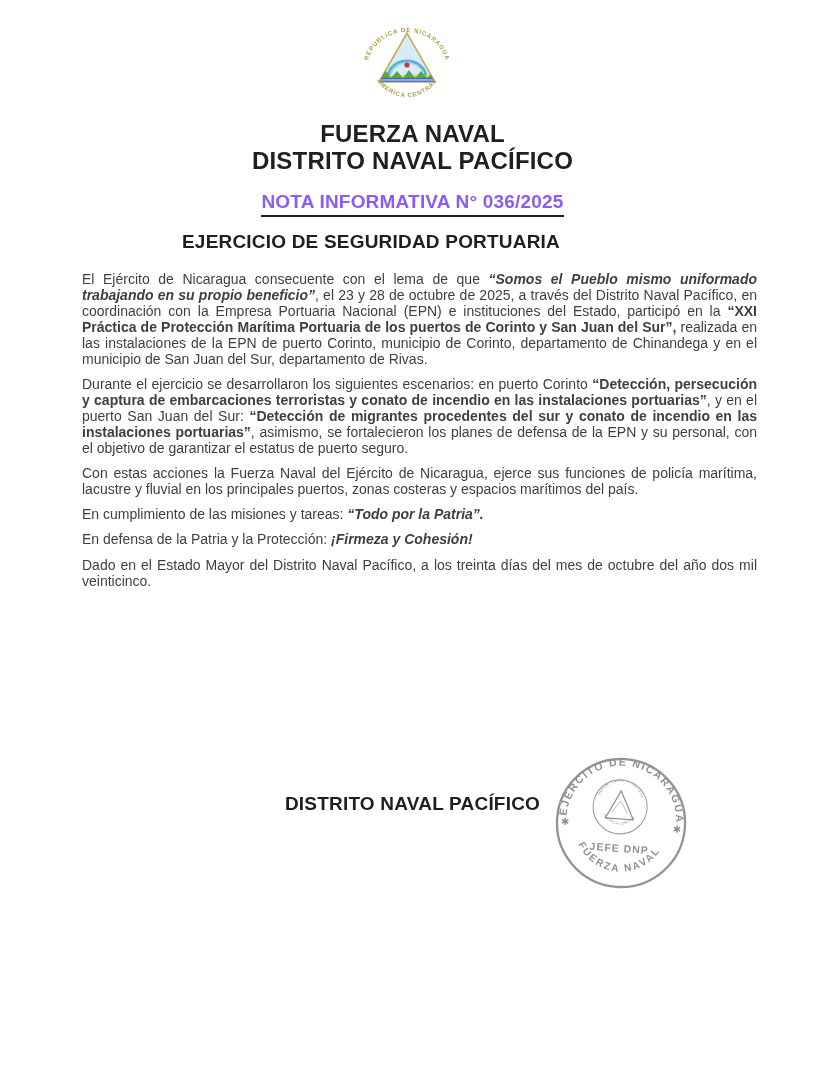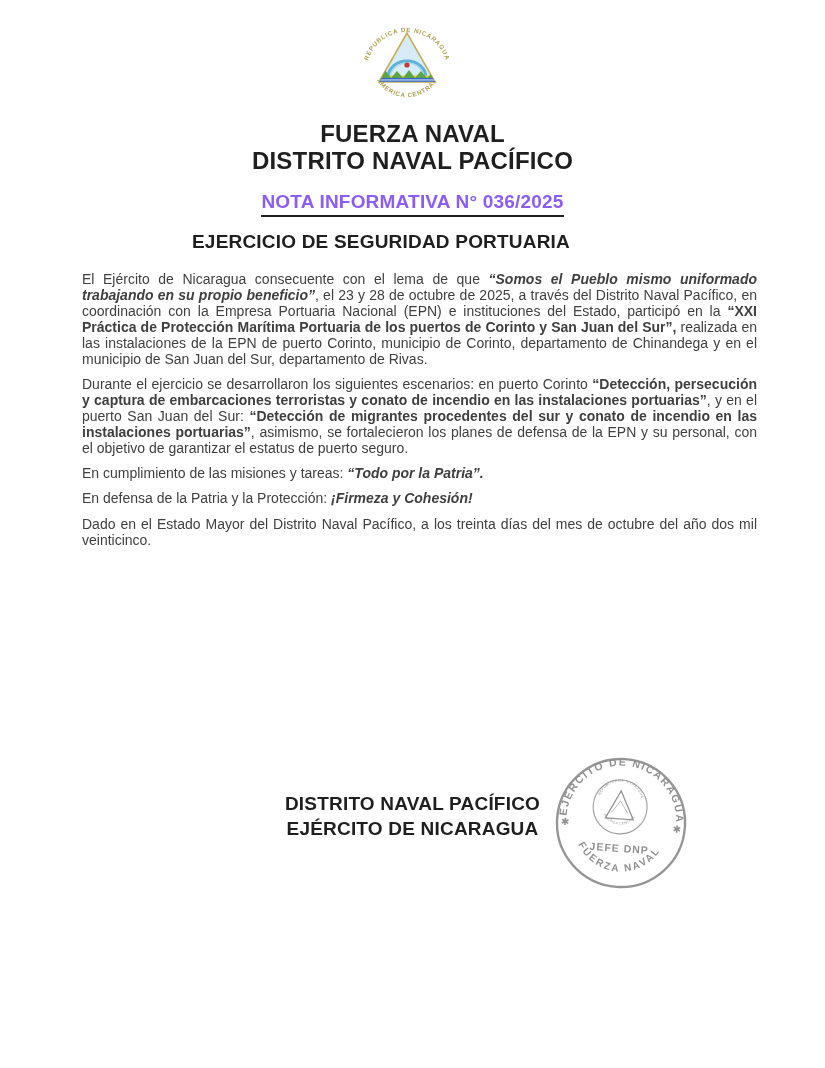--- a/index.html
+++ b/index.html
@@ -22,21 +22,21 @@
   }
   .note-title {
     position:absolute; left:0; top:191px; width:825px; text-align:center;
   }
   .note-title span {
     display:inline-block; color:#8b5cf6; font-weight:bold; font-size:19px;
     border-bottom:2px solid #1f1f1f; padding-bottom:2px; letter-spacing:0.2px;
   }
   .subject {
     position:absolute; left:0; top:231px; width:742px; text-align:center;
-    color:#1f1f1f; font-weight:bold; font-size:19px; letter-spacing:0.2px;padding-left:10px;
+    color:#1f1f1f; font-weight:bold; font-size:19px; letter-spacing:0.2px;
   }
   
   .docbody {
     position:absolute; left:82px; top:271px; width:675px;
     font-size:14px; line-height:16px; text-align:justify;
   }
   .docbody p { margin:0 0 9px 0; }
   .docbody p.gap-lg { margin-top:10px; }
   .seg-normal { font-weight:normal; font-style:normal; }
   .seg-bold { font-weight:bold; }
@@ -91,28 +91,28 @@
 
   <div class="note-title">
     <span>NOTA INFORMATIVA N° 036/2025</span>
   </div>
 
   <div class="subject">EJERCICIO DE SEGURIDAD PORTUARIA</div>
 
   <div class="docbody">
     <p><span class="seg-normal">El Ejército de Nicaragua consecuente con el lema de que </span><span class="seg-bold-italic">“Somos el Pueblo mismo uniformado trabajando en su propio beneficio”</span><span class="seg-normal">, el 23 y 28 de octubre de 2025, a través del Distrito Naval Pacífico, en coordinación con la Empresa Portuaria Nacional (EPN) e instituciones del Estado, participó en la </span><span class="seg-bold">“XXI Práctica de Protección Marítima Portuaria de los puertos de Corinto y San Juan del Sur”,</span><span class="seg-normal"> realizada en las instalaciones de la EPN de puerto Corinto, municipio de Corinto, departamento de Chinandega y en el municipio de San Juan del Sur, departamento de Rivas.</span></p>
     <p><span class="seg-normal">Durante el ejercicio se desarrollaron los siguientes escenarios: en puerto Corinto </span><span class="seg-bold">“Detección, persecución y captura de embarcaciones terroristas y conato de incendio en las instalaciones portuarias”</span><span class="seg-normal">, y en el puerto San Juan del Sur: </span><span class="seg-bold">“Detección de migrantes procedentes del sur y conato de incendio en las instalaciones portuarias”</span><span class="seg-normal">, asimismo, se fortalecieron los planes de defensa de la EPN y su personal, con el objetivo de garantizar el estatus de puerto seguro.</span></p>
+    <p><span class="seg-normal">Con estas acciones la Fuerza Naval del Ejército de Nicaragua, ejerce sus funciones de policía marítima, lacustre y fluvial en los principales puertos, zonas costeras y espacios marítimos del país.</span></p>
     <p><span class="seg-normal">En cumplimiento de las misiones y tareas: </span><span class="seg-bold-italic">“Todo por la Patria”.</span></p>
     <p><span class="seg-normal">En defensa de la Patria y la Protección: </span><span class="seg-bold-italic">¡Firmeza y Cohesión!</span></p>
     <p class="gap-lg"><span class="seg-normal">Dado en el Estado Mayor del Distrito Naval Pacífico, a los treinta días del mes de octubre del año dos mil veinticinco.</span></p>
   </div>
 
   <div class="signature">
     <div>DISTRITO NAVAL PACÍFICO</div>
-    <div>EJÉRCITO DE NICARAGUA</div>
   </div>
 
   <div class="seal">
     <svg width="140" height="140" viewBox="0 0 140 140" xmlns="http://www.w3.org/2000/svg">
       <defs>
         <path id="sealTop" d="M 16 78 A 55 55 0 1 1 124 78" fill="none"></path>
         <path id="sealBot" d="M 26 88 A 47 47 0 0 0 114 88" fill="none"></path>
         <path id="sealInTop" d="M 48 58 A 21.5 21.5 0 1 1 88 58" fill="none"></path>
         <path id="sealInBot" d="M 52 62 A 18 18 0 0 0 84 62" fill="none"></path>
       </defs>

